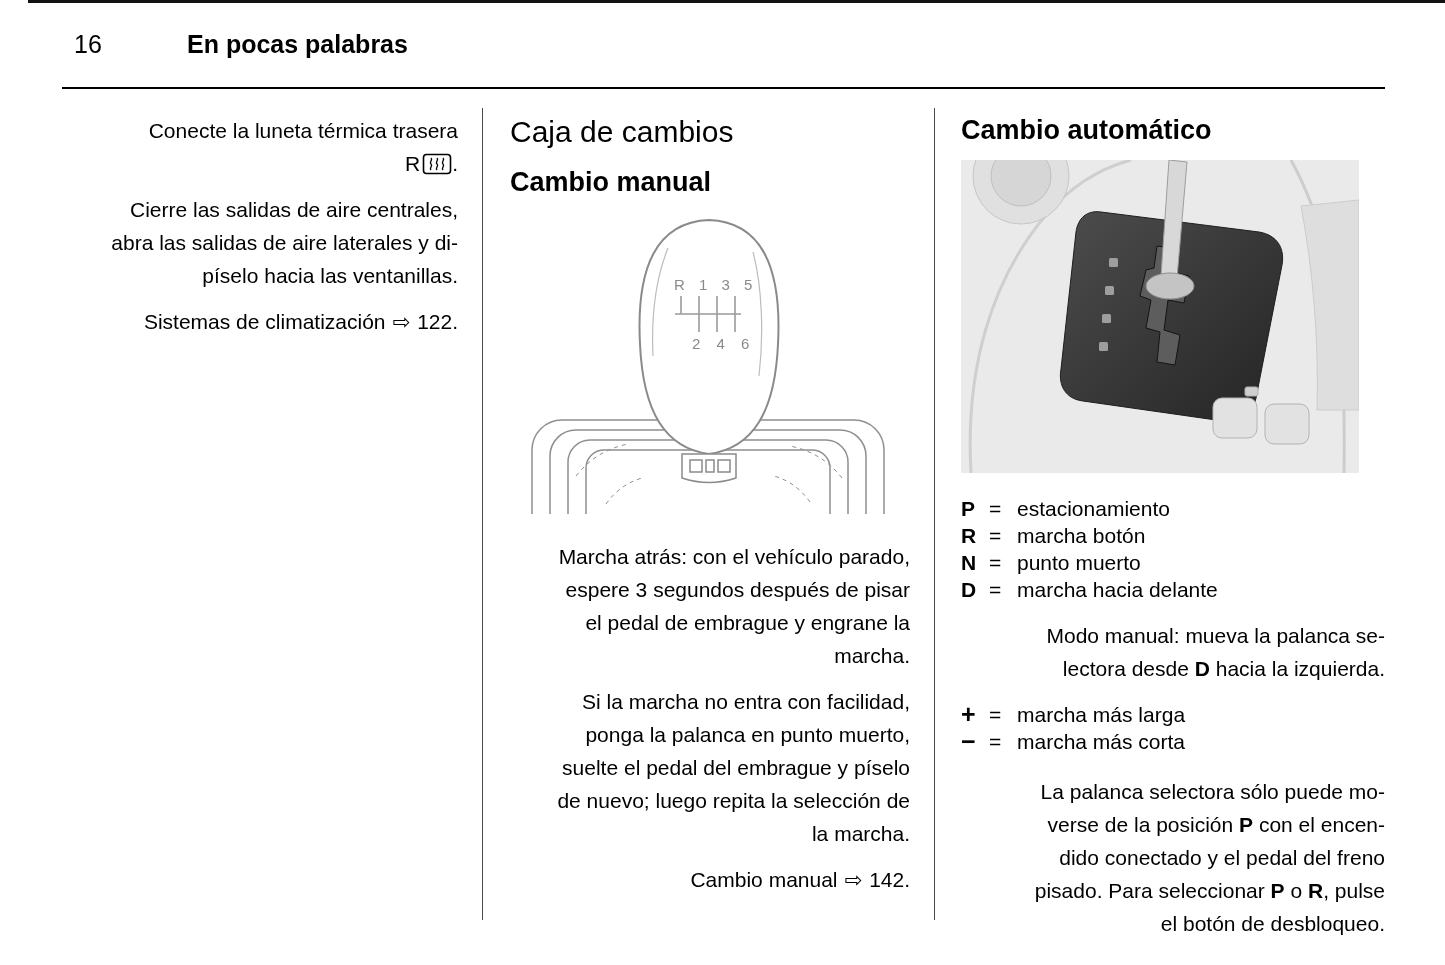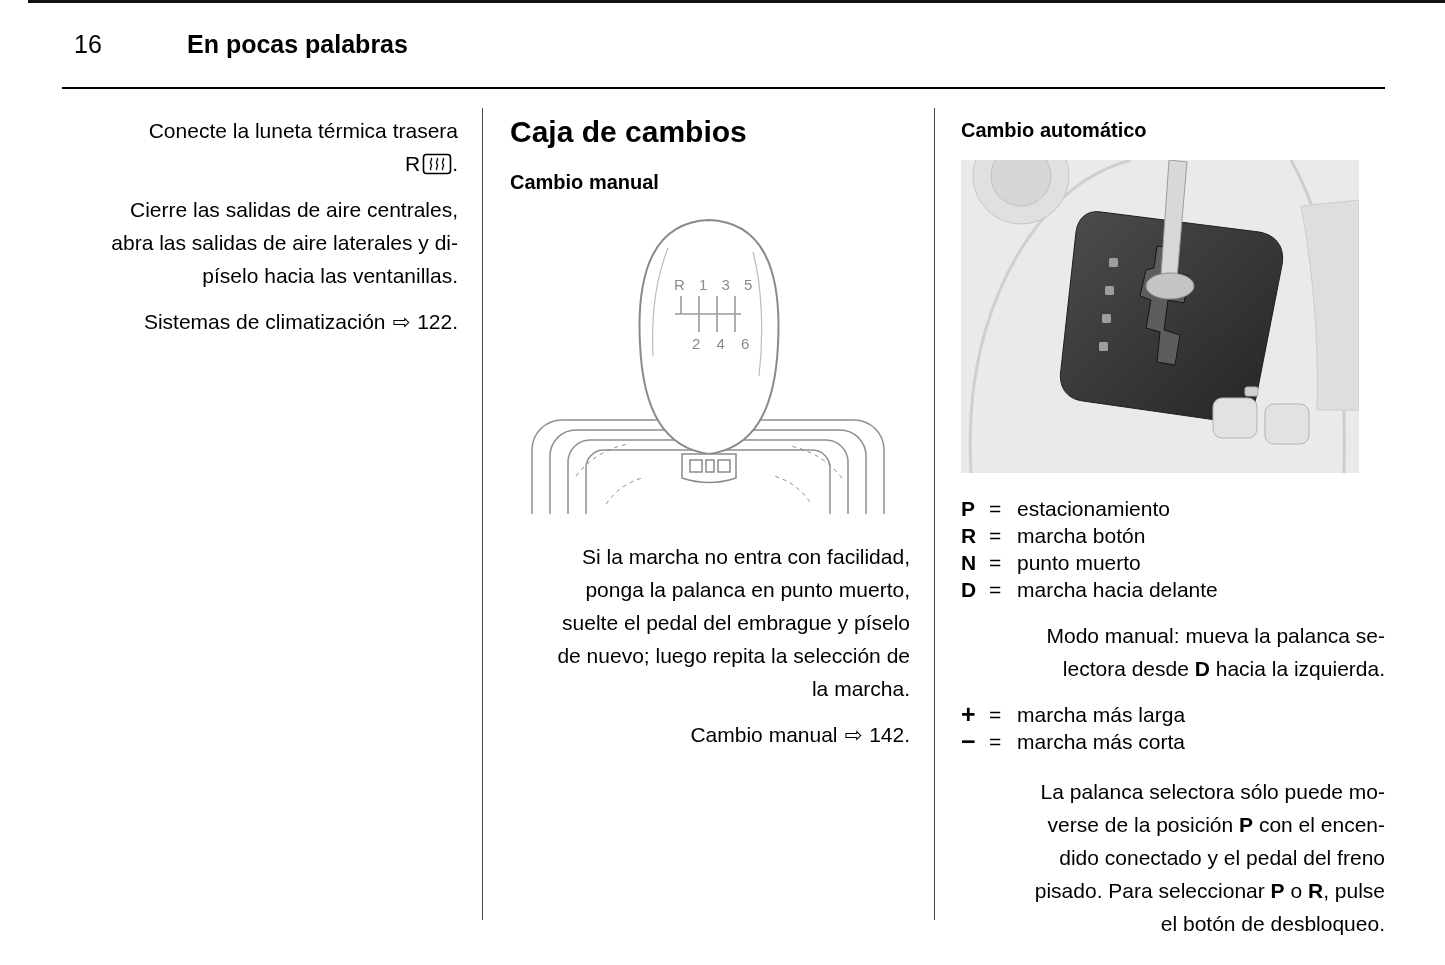--- a/index.html
+++ b/index.html
@@ -14,22 +14,22 @@
   .page-title{font-size:25px;font-weight:bold;text-align:right;}
   .header-rule{position:absolute;top:87px;left:62px;right:60px;height:2px;background:#000;}
   .columns{position:absolute;top:108px;left:62px;right:60px;height:812px;display:flex;}
   .col{padding-top:6px;box-sizing:border-box;}
   .col-left{width:396px;}
   .col-mid{width:400px;margin-left:27px;}
   .col-right{flex:1;margin-left:26px;}
   .vdivider{width:1px;background:#4a4a4a;margin-left:24px;}
   .body{font-size:21px;line-height:33px;margin:0 0 13px 0;white-space:pre-line;text-align:right;}
   .ref .arrow{font-family:"DejaVu Sans",sans-serif;margin:0 7px;}
-  h1{font-size:30px;line-height:36px;font-weight:bold;margin:0 0 16px 0;}
-  h2{font-size:20px;line-height:32px;font-weight:bold;margin:0 0 10px 0;}
+  h1{font-size:30px;line-height:36px;font-weight:normal;margin:0 0 16px 0;}
+  h2{font-size:27px;line-height:32px;font-weight:bold;margin:0 0 10px 0;}
   .fig{margin:0;}
   .fig svg{display:block;}
   .fig-manual{margin:16px 0 26px 0;}
   .fig-auto{margin:14px 0 22px 0;}
   .knob-pattern{font-family:"Liberation Sans",sans-serif;}
   .gear-list{margin:0 0 6px 0;}
   .gear-row{display:flex;font-size:21px;line-height:27px;}
   .gkey{width:28px;font-weight:bold;}
   .geq{width:28px;}
   .glabel{flex:1;}
@@ -101,20 +101,24 @@
         </g>
         <g stroke="#8a8a8a" fill="#fff" stroke-width="1.5">
           <path d="M172,240 h54 v24 c-18,6 -36,6 -54,0 Z"></path>
           <rect x="180" y="246" width="12" height="12"></rect>
           <rect x="196" y="246" width="8" height="12"></rect>
           <rect x="208" y="246" width="12" height="12"></rect>
         </g>
       </svg>
     </figure>
 
+    <p class="body">Marcha atrás: con el vehículo parado,
+espere 3 segundos después de pisar
+el pedal de embrague y engrane la
+marcha.</p>
     <p class="body">Si la marcha no entra con facilidad,
 ponga la palanca en punto muerto,
 suelte el pedal del embrague y píselo
 de nuevo; luego repita la selección de
 la marcha.</p>
     <p class="body ref"><span>Cambio manual</span><span class="arrow">⇨</span><span>142.</span></p>
   </section>
 
   <div class="vdivider"></div>
 

